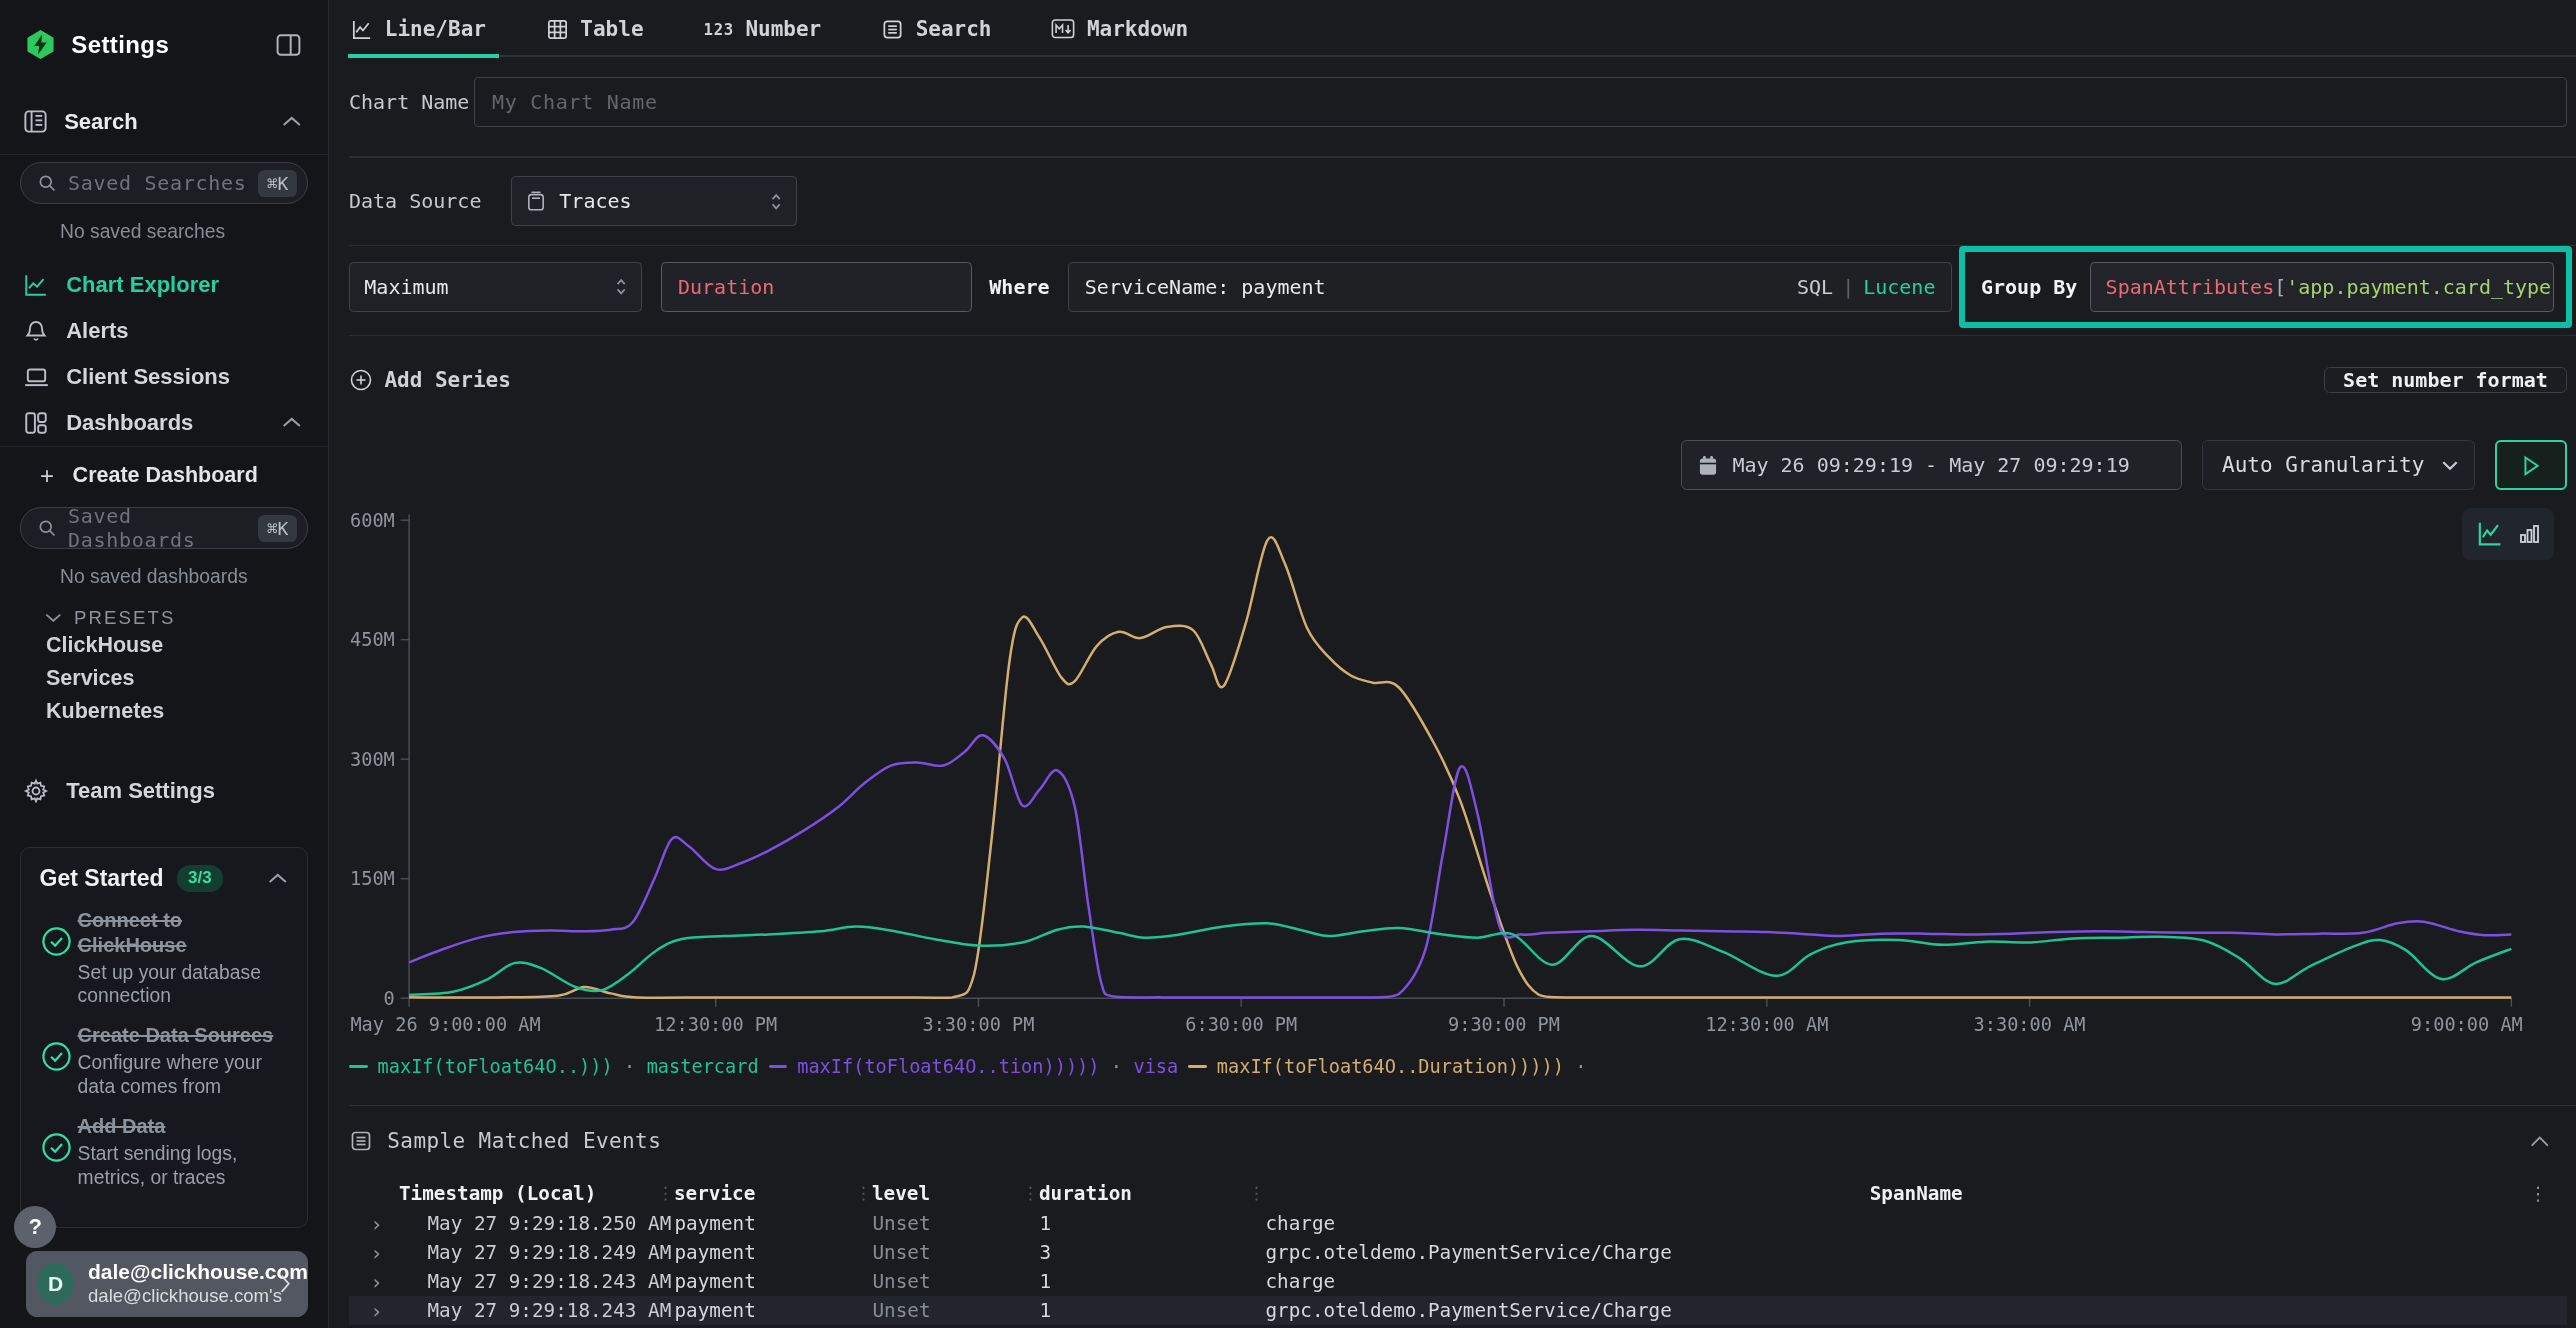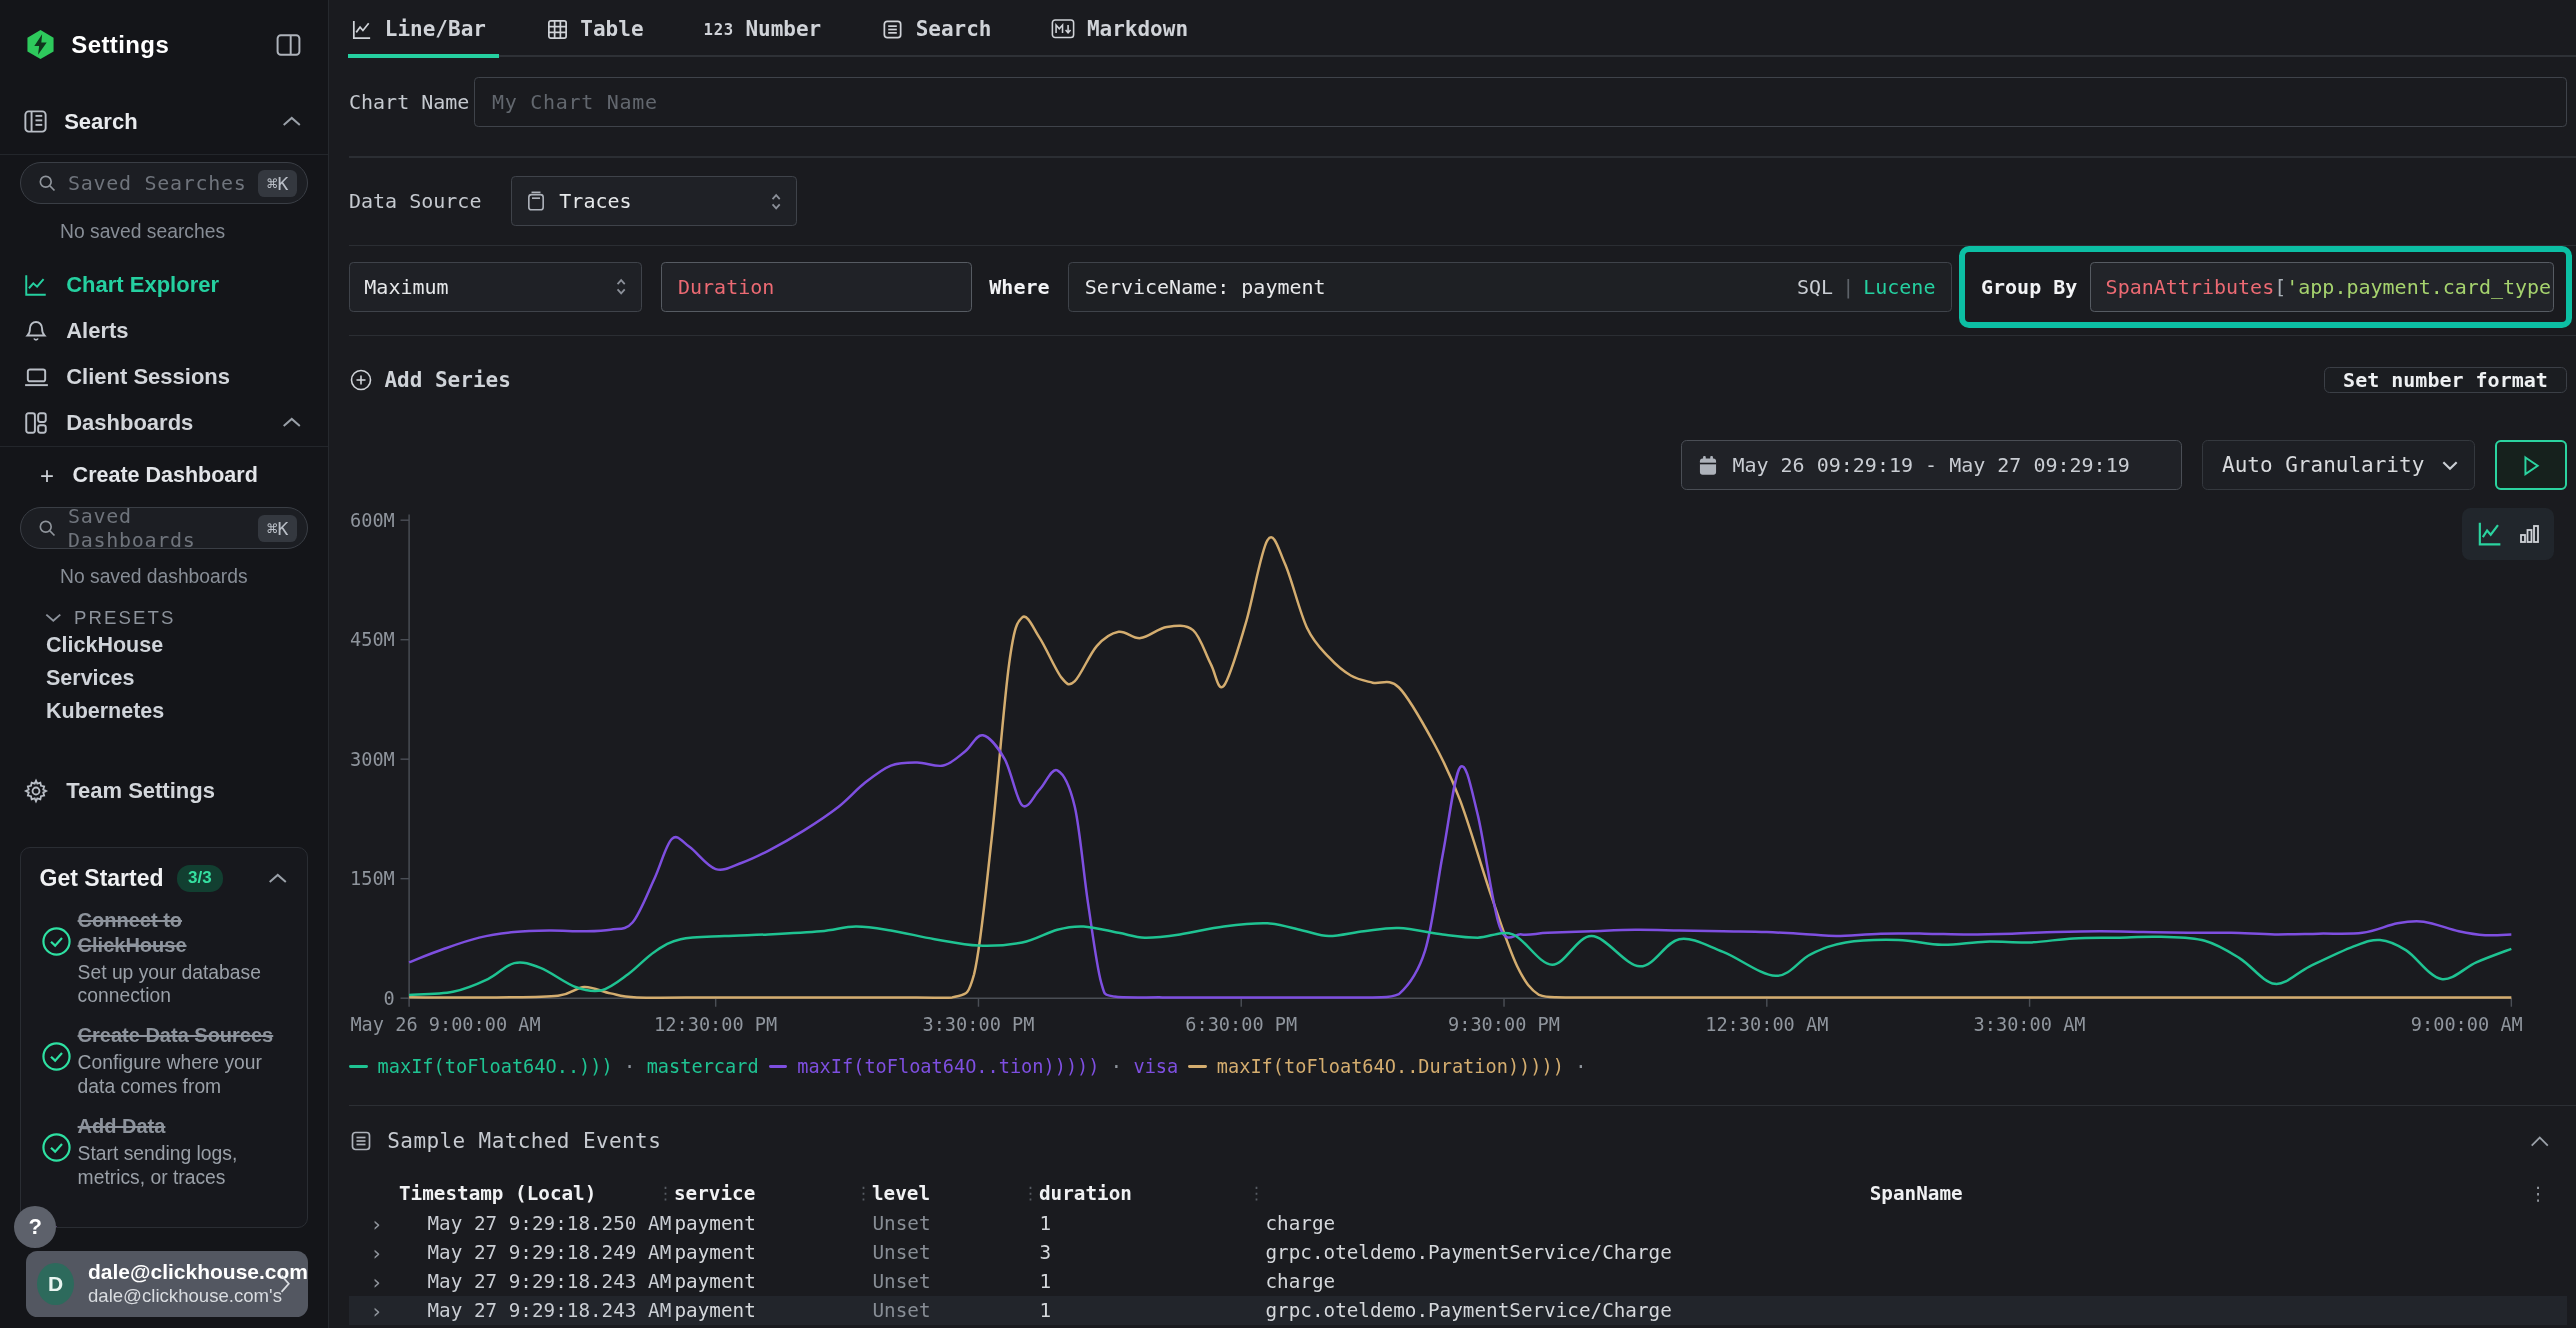--- a/index.html
+++ b/index.html
@@ -91,21 +91,21 @@
   .series-row{margin-top:15.7px;height:50px;display:flex;align-items:center;}
   .agg-select{width:293px;}
   .agg-select .caret{margin-left:auto;}
   .code-box{display:flex;align-items:center;height:50px;background:#202227;border:1.4px solid var(--bd-light);border-radius:4.3px;padding:0 15.7px;font-size:20px;}
   .dur-box{width:311px;margin-left:19.3px;color:var(--red);}
   .where-lbl{font-weight:bold;color:#f2f3f5;margin:0 18.6px 0 17px;font-size:20px;}
   .where-box{flex:1;display:flex;align-items:center;height:50px;background:#1e2024;border:1.4px solid var(--bd-input);border-radius:4.3px;padding:0 15.7px;font-size:20px;min-width:0;}
   .where-val{color:#e8e9eb;white-space:nowrap;overflow:hidden;}
   .lang{margin-left:auto;display:flex;gap:9px;align-items:center;white-space:nowrap;}
   .lang .sql{color:#c9cdd3;} .lang .bar{color:#5d6269;} .lang .lucene{color:var(--accent);}
-  .groupby{display:flex;align-items:center;gap:13px;margin-left:7.2px;margin-right:-4.3px;border:6.4px solid var(--hl);border-radius:10px;padding:10px 11.4px;background:var(--bg-main);}
+  .groupby{display:flex;align-items:center;gap:13px;margin-left:7.2px;margin-right:-4.3px;border:6.4px solid var(--hl);border-radius:4px;padding:10px 11.4px;background:var(--bg-main);}
   .gb-lbl{font-weight:bold;color:#f2f3f5;font-size:20px;white-space:nowrap;margin-left:4.3px;}
   .gb-input{display:flex;align-items:center;height:50px;width:464px;background:#222429;border:1.4px solid var(--bd-light);border-radius:4.3px;padding:0 14.3px;font-size:20px;white-space:nowrap;overflow:hidden;}
   .gb-fn{color:var(--red);} .gb-br{color:#aab0b7;} .gb-arg{color:var(--strgreen);}
   .actions-row{margin-top:23px;height:42px;display:flex;align-items:center;justify-content:space-between;}
   .add-series{display:flex;align-items:center;gap:11.4px;color:#cfd3d8;font-size:21px;font-weight:bold;}
   .btn{display:flex;align-items:center;justify-content:center;height:26px;background:#1b1d21;border:1.4px solid #3b3f46;border-radius:5.7px;color:#eef0f2;font-size:20px;font-weight:bold;padding:0 18.6px;}
   .date-row{margin-top:39px;height:50px;display:flex;justify-content:flex-end;gap:20px;align-items:center;}
   .date-box{display:flex;align-items:center;width:501px;height:50px;background:#202227;border:1.4px solid #4a4e55;border-radius:5.7px;padding:0 15.7px;color:#c9cdd3;font-size:20px;}
   .date-box .icon{color:#aeb3bb;margin-right:14.3px;display:flex;}
   .gran-box{display:flex;align-items:center;width:273px;height:50px;background:#1d1f24;border:1.4px solid #34383e;border-radius:5.7px;padding:0 14.3px 0 18.6px;color:#d8dadd;font-size:21px;}

